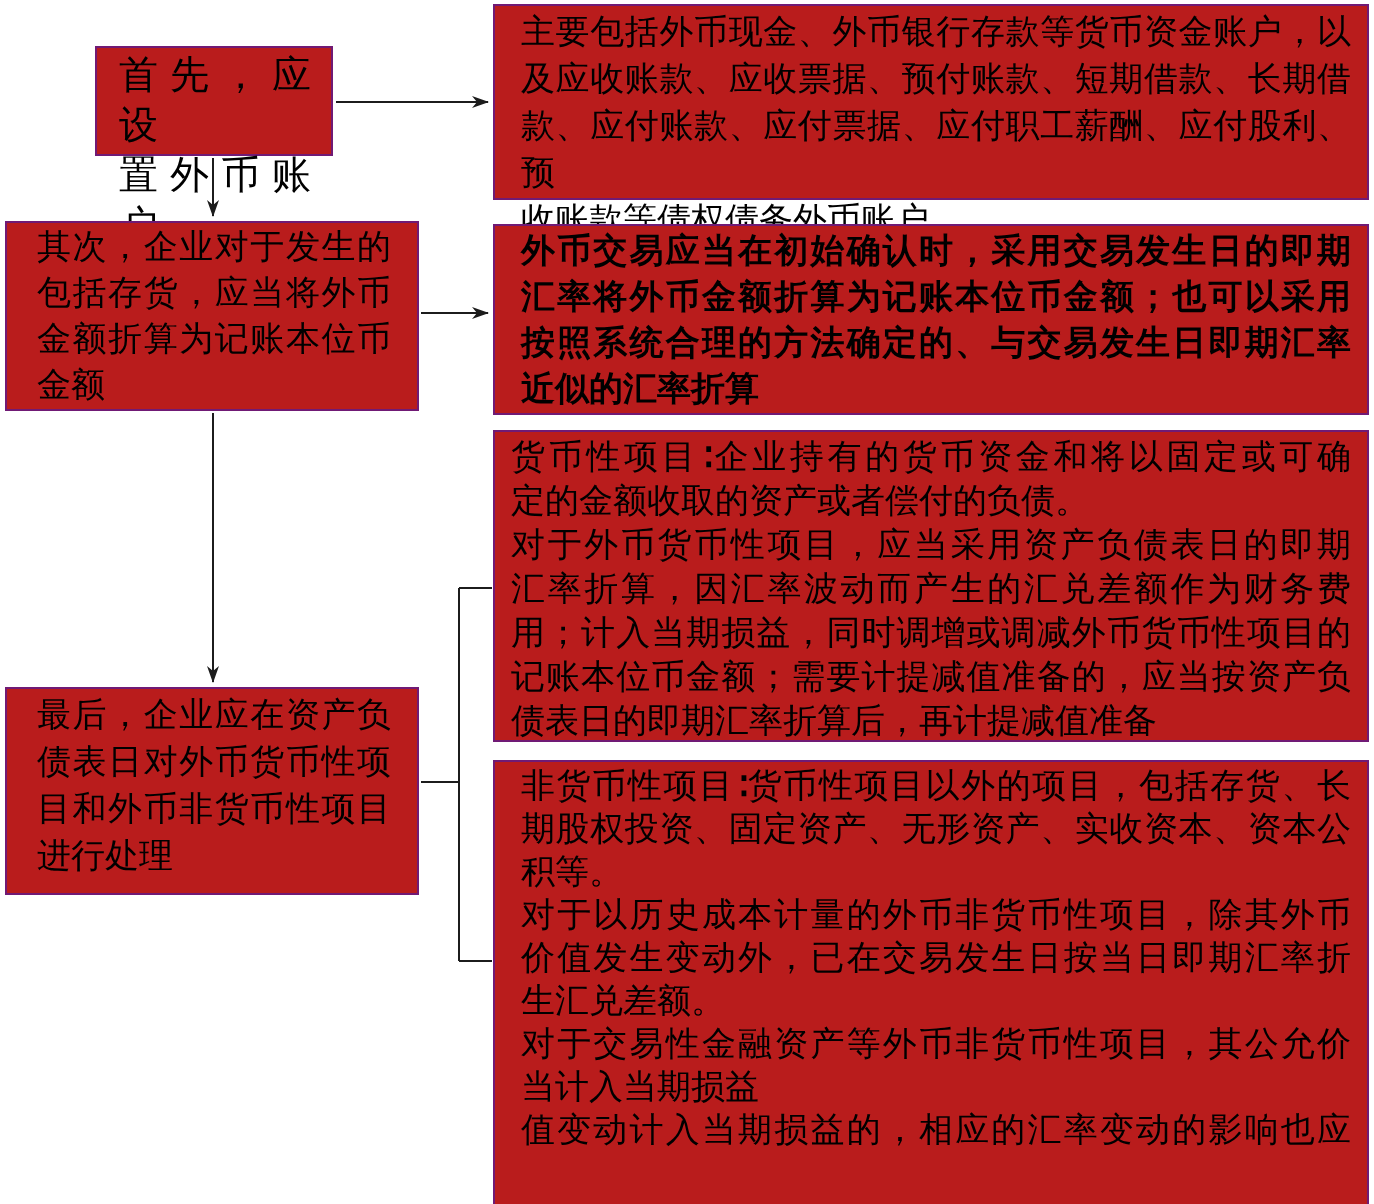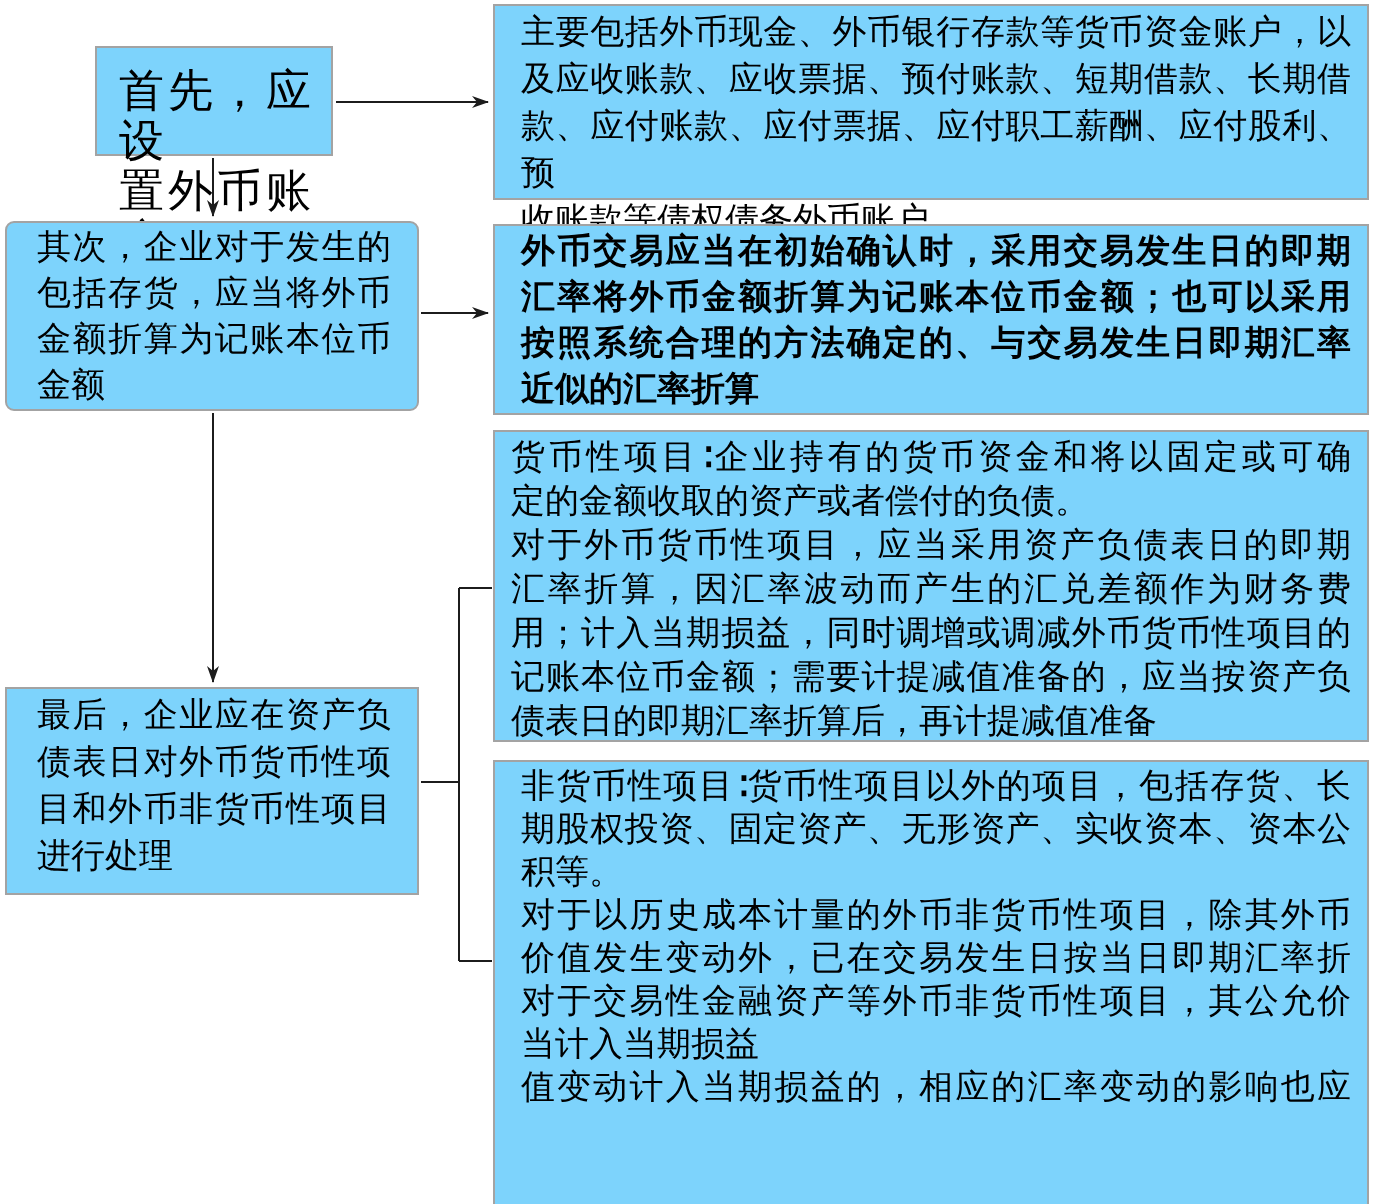--- a/index.html
+++ b/index.html
@@ -1,23 +1,23 @@
 <!DOCTYPE html>
 <html><head>
 <meta charset="utf-8">
 <style>
   html,body{margin:0;padding:0;background:#ffffff;}
   .canvas{position:relative;width:1374px;height:1204px;background:#ffffff;overflow:hidden;}
-  .bx{position:absolute;box-sizing:border-box;border:2px solid #a3a3a3;background:#7dd3fc;
+  .bx{position:absolute;box-sizing:border-box;border:2px solid #701a75;background:#b91c1c;
       font-family:"DejaVu Serif","Liberation Serif",serif;color:#000000;}
   .ln{text-align:justify;text-align-last:justify;}
   .lnl{text-align-last:left;}
   
-  .l1{left:95px;top:46px;width:238px;height:110px;font-size:45px;line-height:50px;padding:18px 20px 0 22px;}
-  .l2{left:5px;top:221px;width:414px;height:190px;font-size:34px;line-height:46px;padding:0 26px 0 30px;border-radius:9px;}
+  .l1{left:95px;top:46px;width:238px;height:110px;font-size:39px;line-height:50px;padding:2px 20px 0 22px;}
+  .l2{left:5px;top:221px;width:414px;height:190px;font-size:34px;line-height:46px;padding:0 26px 0 30px;}
   .l3{left:5px;top:687px;width:414px;height:208px;font-size:34px;line-height:47px;padding:2px 26px 0 30px;}
   
   .r1{left:493px;top:4px;width:876px;height:196px;font-size:34px;line-height:47px;padding:2px 16px 0 26px;}
   .r2{left:493px;top:224px;width:876px;height:191px;font-size:34px;line-height:46px;padding:1px 16px 0 26px;font-weight:bold;}
   .r3{left:493px;top:430px;width:876px;height:312px;font-size:34px;line-height:44px;padding:2px 16px 0 16px;}
   .r4{left:493px;top:760px;width:876px;height:522px;font-size:34px;line-height:43px;padding:2px 16px 0 26px;}
   .overlay{position:absolute;left:0;top:0;width:1374px;height:1204px;pointer-events:none;}
 </style>
 </head>
 <body>
@@ -79,18 +79,19 @@
     <div class="ln">记账本位币金额；需要计提减值准备的，应当按资产负</div>
     <div class="ln lnl">债表日的即期汇率折算后，再计提减值准备</div>
   </div>
 
   <div class="bx r4">
     <div class="ln">非货币性项目∶货币性项目以外的项目，包括存货、长</div>
     <div class="ln">期股权投资、固定资产、无形资产、实收资本、资本公</div>
     <div class="ln lnl">积等。</div>
     <div class="ln">对于以历史成本计量的外币非货币性项目，除其外币</div>
     <div class="ln">价值发生变动外，已在交易发生日按当日即期汇率折</div>
+    <div class="ln lnl">生汇兑差额。</div>
     <div class="ln">对于交易性金融资产等外币非货币性项目，其公允价</div>
     <div class="ln lnl">当计入当期损益</div>
     <div class="ln">值变动计入当期损益的，相应的汇率变动的影响也应</div>
   </div>
 
 </div>
 
 </body></html>

